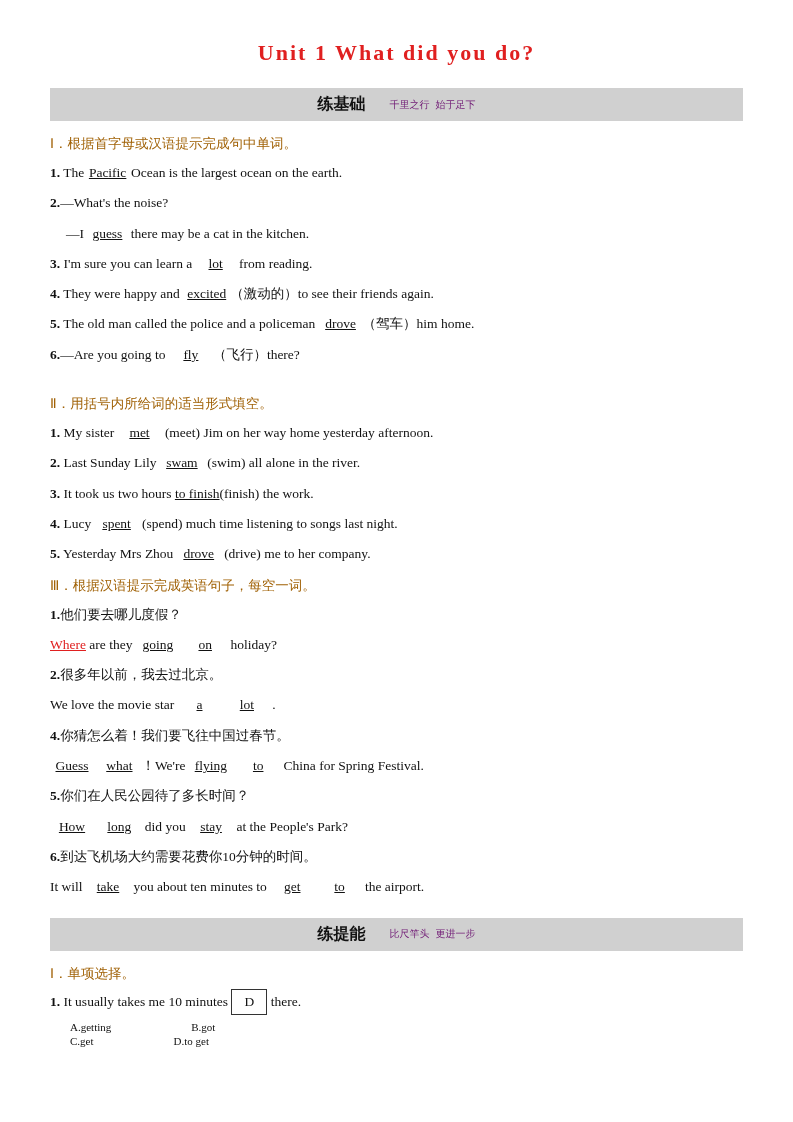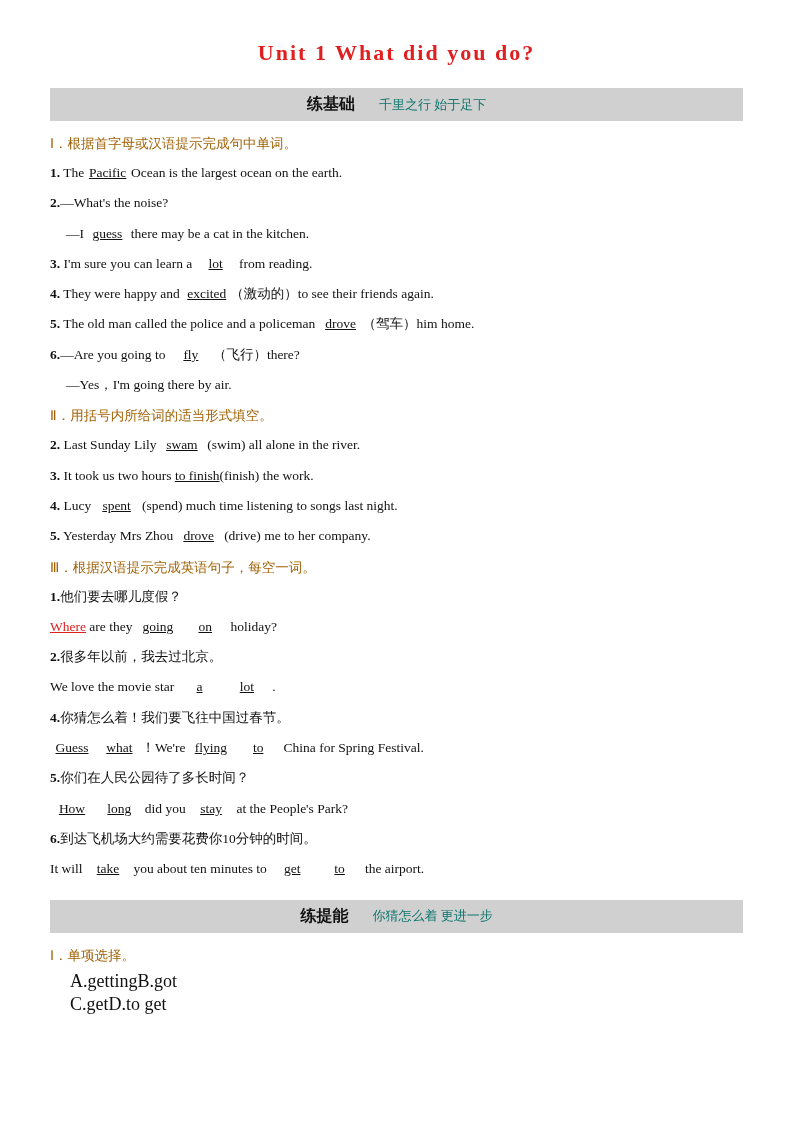--- a/index.html
+++ b/index.html
@@ -27,24 +27,24 @@
       padding: 6px 0;
       font-size: 16px;
       font-weight: bold;
       margin-bottom: 14px;
       display: flex;
       align-items: center;
       justify-content: center;
       gap: 24px;
     }
     .section-header .section-sub {
-      font-size: 13px;
+      font-size: 10px;
       font-weight: normal;
-      color: #0f766e;
-      font-family: Liberation Serif, serif;
+      color: #701a75;
+      font-family: Liberation Mono, monospace;
     }
     .section-body {
       margin-bottom: 18px;
     }
     .instruction {
       font-size: 13.5px;
       margin-bottom: 8px;
       color: #a16207;
     }
     .exercise-item {
@@ -81,22 +81,23 @@
     .cn-text {
       font-family: "SimSun","宋体",serif;
     }
     .sub-section-label {
       font-size: 13.5px;
       margin-bottom: 6px;
       margin-top: 10px;
     }
     .choice-row {
       display: flex;
+      gap: 80px;
       margin-bottom: 2px;
-      font-size: 18px;
+      font-size: 11px;
     }
   </style>
 </head>
 <body>
 
 <div class="page-title">Unit 1  What did you do?</div>
 
 <div class="section-header">
   <span>练基础</span>
   <span class="section-sub">千里之行  始于足下</span>
@@ -122,28 +123,28 @@
   </div>
   <div class="exercise-item">
     <span class="num">4.</span> They were happy and <span class="underlined-answer">excited</span><span class="cn-text">（激动的）</span>to see their friends again.
   </div>
   <div class="exercise-item">
     <span class="num">5.</span> The old man called the police and a policeman <span class="underlined-answer">drove</span><span class="cn-text">（驾车）</span>him home.
   </div>
   <div class="exercise-item">
     <span class="num">6.</span>—Are you going to <span class="underlined-answer">fly</span><span class="cn-text">（飞行）</span>there?
   </div>
-  <div class="exercise-item" style="padding-left:16px;">
-    —Yes，I'm going there by air.
-  </div>
-
-  <div class="instruction" style="margin-top:10px;">
+
+  <div class="instruction" style="margin-top:28px;">
     <span>Ⅱ．用括号内所给词的适当形式填空。</span>
   </div>
 
+  <div class="exercise-item">
+    <span class="num">1.</span> My sister <span class="underlined-answer">met</span> (meet) Jim on her way home yesterday afternoon.
+  </div>
   <div class="exercise-item">
     <span class="num">2.</span> Last Sunday Lily <span class="underlined-answer">swam</span> (swim) all alone in the river.
   </div>
   <div class="exercise-item">
     <span class="num">3.</span> It took us two hours <span style="text-decoration:underline;">to finish</span>(finish) the work.
   </div>
   <div class="exercise-item">
     <span class="num">4.</span> Lucy <span class="underlined-answer">spent</span> (spend) much time listening to songs last night.
   </div>
   <div class="exercise-item">
@@ -206,28 +207,31 @@
     you about ten minutes to
     <span class="underlined-answer">get</span>
     <span class="underlined-answer">to</span>
     the airport.
   </div>
 
 </div>
 
 <div class="section-header">
   <span>练提能</span>
-  <span class="section-sub">你猜怎么着  更进一步</span>
+  <span class="section-sub">比尺竿头  更进一步</span>
 </div>
 
 <div class="section-body">
   <div class="sub-section-label instruction">
     <span>Ⅰ．单项选择。</span>
   </div>
 
+  <div class="exercise-item">
+    <span class="num">1.</span> It usually takes me 10 minutes <span class="boxed">D</span> there.
+  </div>
   <div class="choice-row" style="padding-left: 20px; margin-top:4px;">
     <span>A.getting</span>
     <span>B.got</span>
   </div>
   <div class="choice-row" style="padding-left: 20px;">
     <span>C.get</span>
     <span>D.to get</span>
   </div>
 </div>
 

